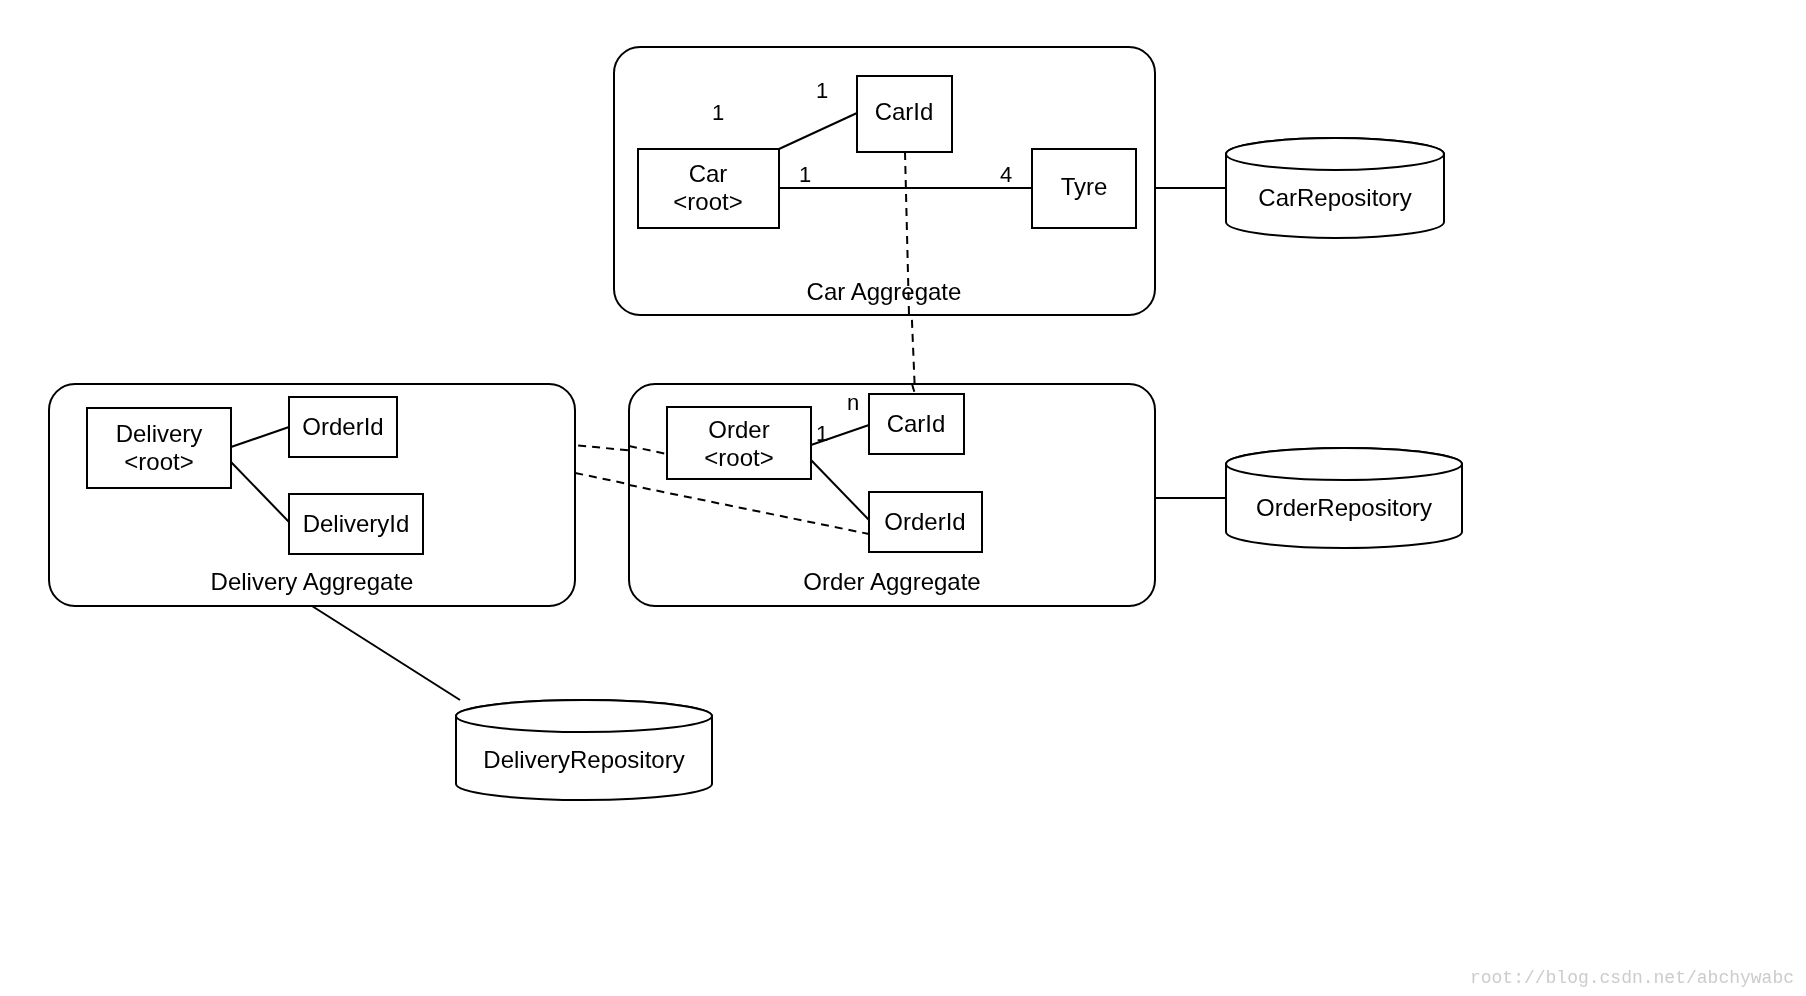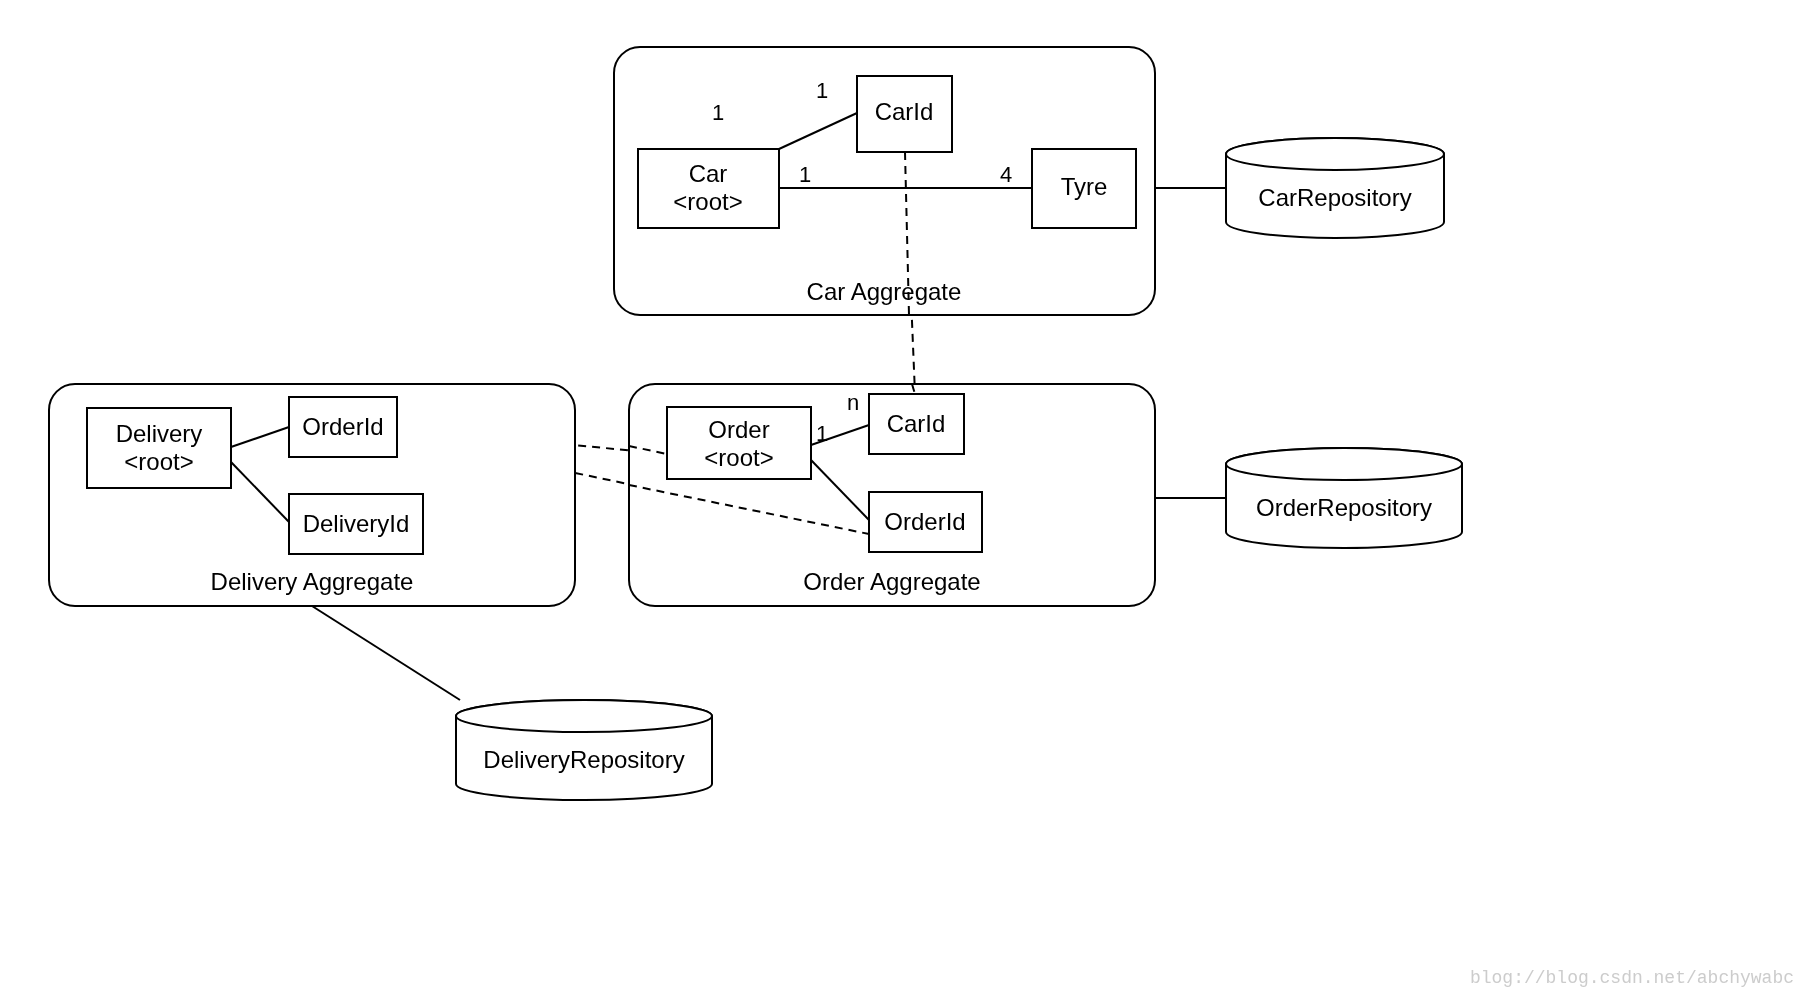--- a/index.html
+++ b/index.html
@@ -147,13 +147,13 @@
     <path d="M 456 716 L 456 784 A 128 16 0 0 0 712 784 L 712 716" fill="#fff" stroke="#000" stroke-width="2"></path>
     <ellipse cx="584" cy="716" rx="128" ry="16" fill="#fff" stroke="#000" stroke-width="2"></ellipse>
     <text x="584" y="768" font-size="24" text-anchor="middle">DeliveryRepository</text>
   </g>
 
   <line x1="1155" y1="188" x2="1226" y2="188" stroke="#000" stroke-width="2"></line>
   <line x1="1155" y1="498" x2="1226" y2="498" stroke="#000" stroke-width="2"></line>
 
 </svg>
 
-<div class="watermark">blog://blog.csdn.net/abchywabc</div>
+<div class="watermark">root://blog.csdn.net/abchywabc</div>
 
 </body></html>

